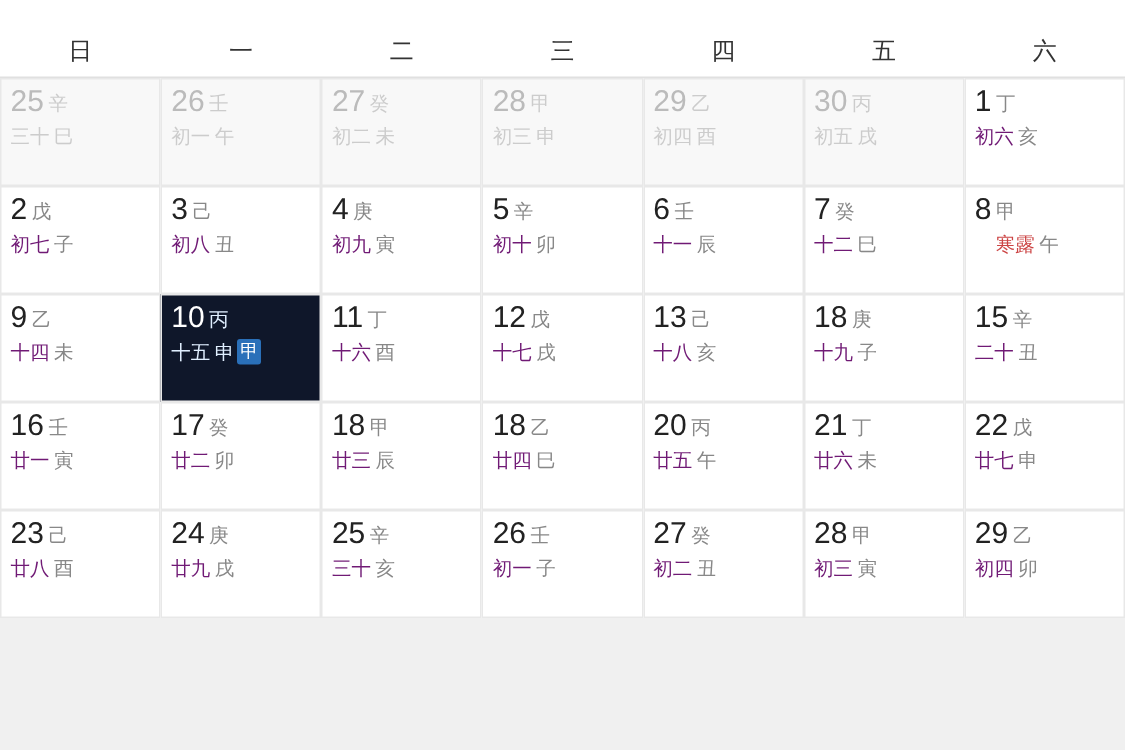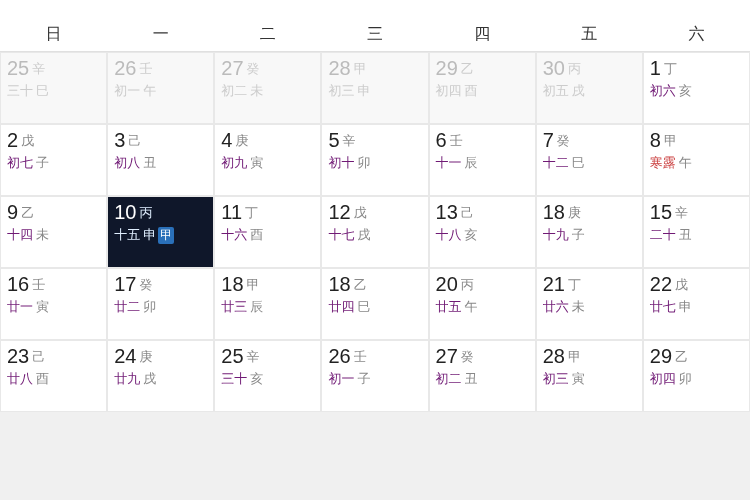--- a/index.html
+++ b/index.html
@@ -87,21 +87,21 @@
       margin-left: 3px;
     }
     .day-cell.other-month .heavenly-stem {
       color: #ccc;
     }
     .day-cell.today .heavenly-stem {
       color: #e0efff;
     }
     .lunar-row {
       display: flex;
-      align-items: center;
+      align-items: flex-start;
       margin-top: 2px;
     }
     .lunar-day {
       font-size: 13px;
       color: #701a75;
     }
     .day-cell.other-month .lunar-day {
       color: #ccc;
     }
     .day-cell.today .lunar-day {
@@ -283,21 +283,21 @@
           <span class="lunar-day">十二</span>
           <span class="earthly-branch">巳</span>
         </div>
       </div>
       <div class="day-cell">
         <div class="day-num-row">
           <span class="day-num">8</span>
           <span class="heavenly-stem">甲</span>
         </div>
         <div class="lunar-row">
-          <span class="lunar-day" style="color: rgb(204, 68, 68);">寒露</span>
+          <span class="lunar-day" style="color: rgb(204, 68, 68); margin-left: 14px;">寒露</span>
           <span class="earthly-branch">午</span>
         </div>
       </div>
       <div class="day-cell">
         <div class="day-num-row">
           <span class="day-num">9</span>
           <span class="heavenly-stem">乙</span>
         </div>
         <div class="lunar-row">
           <span class="lunar-day">十四</span>

